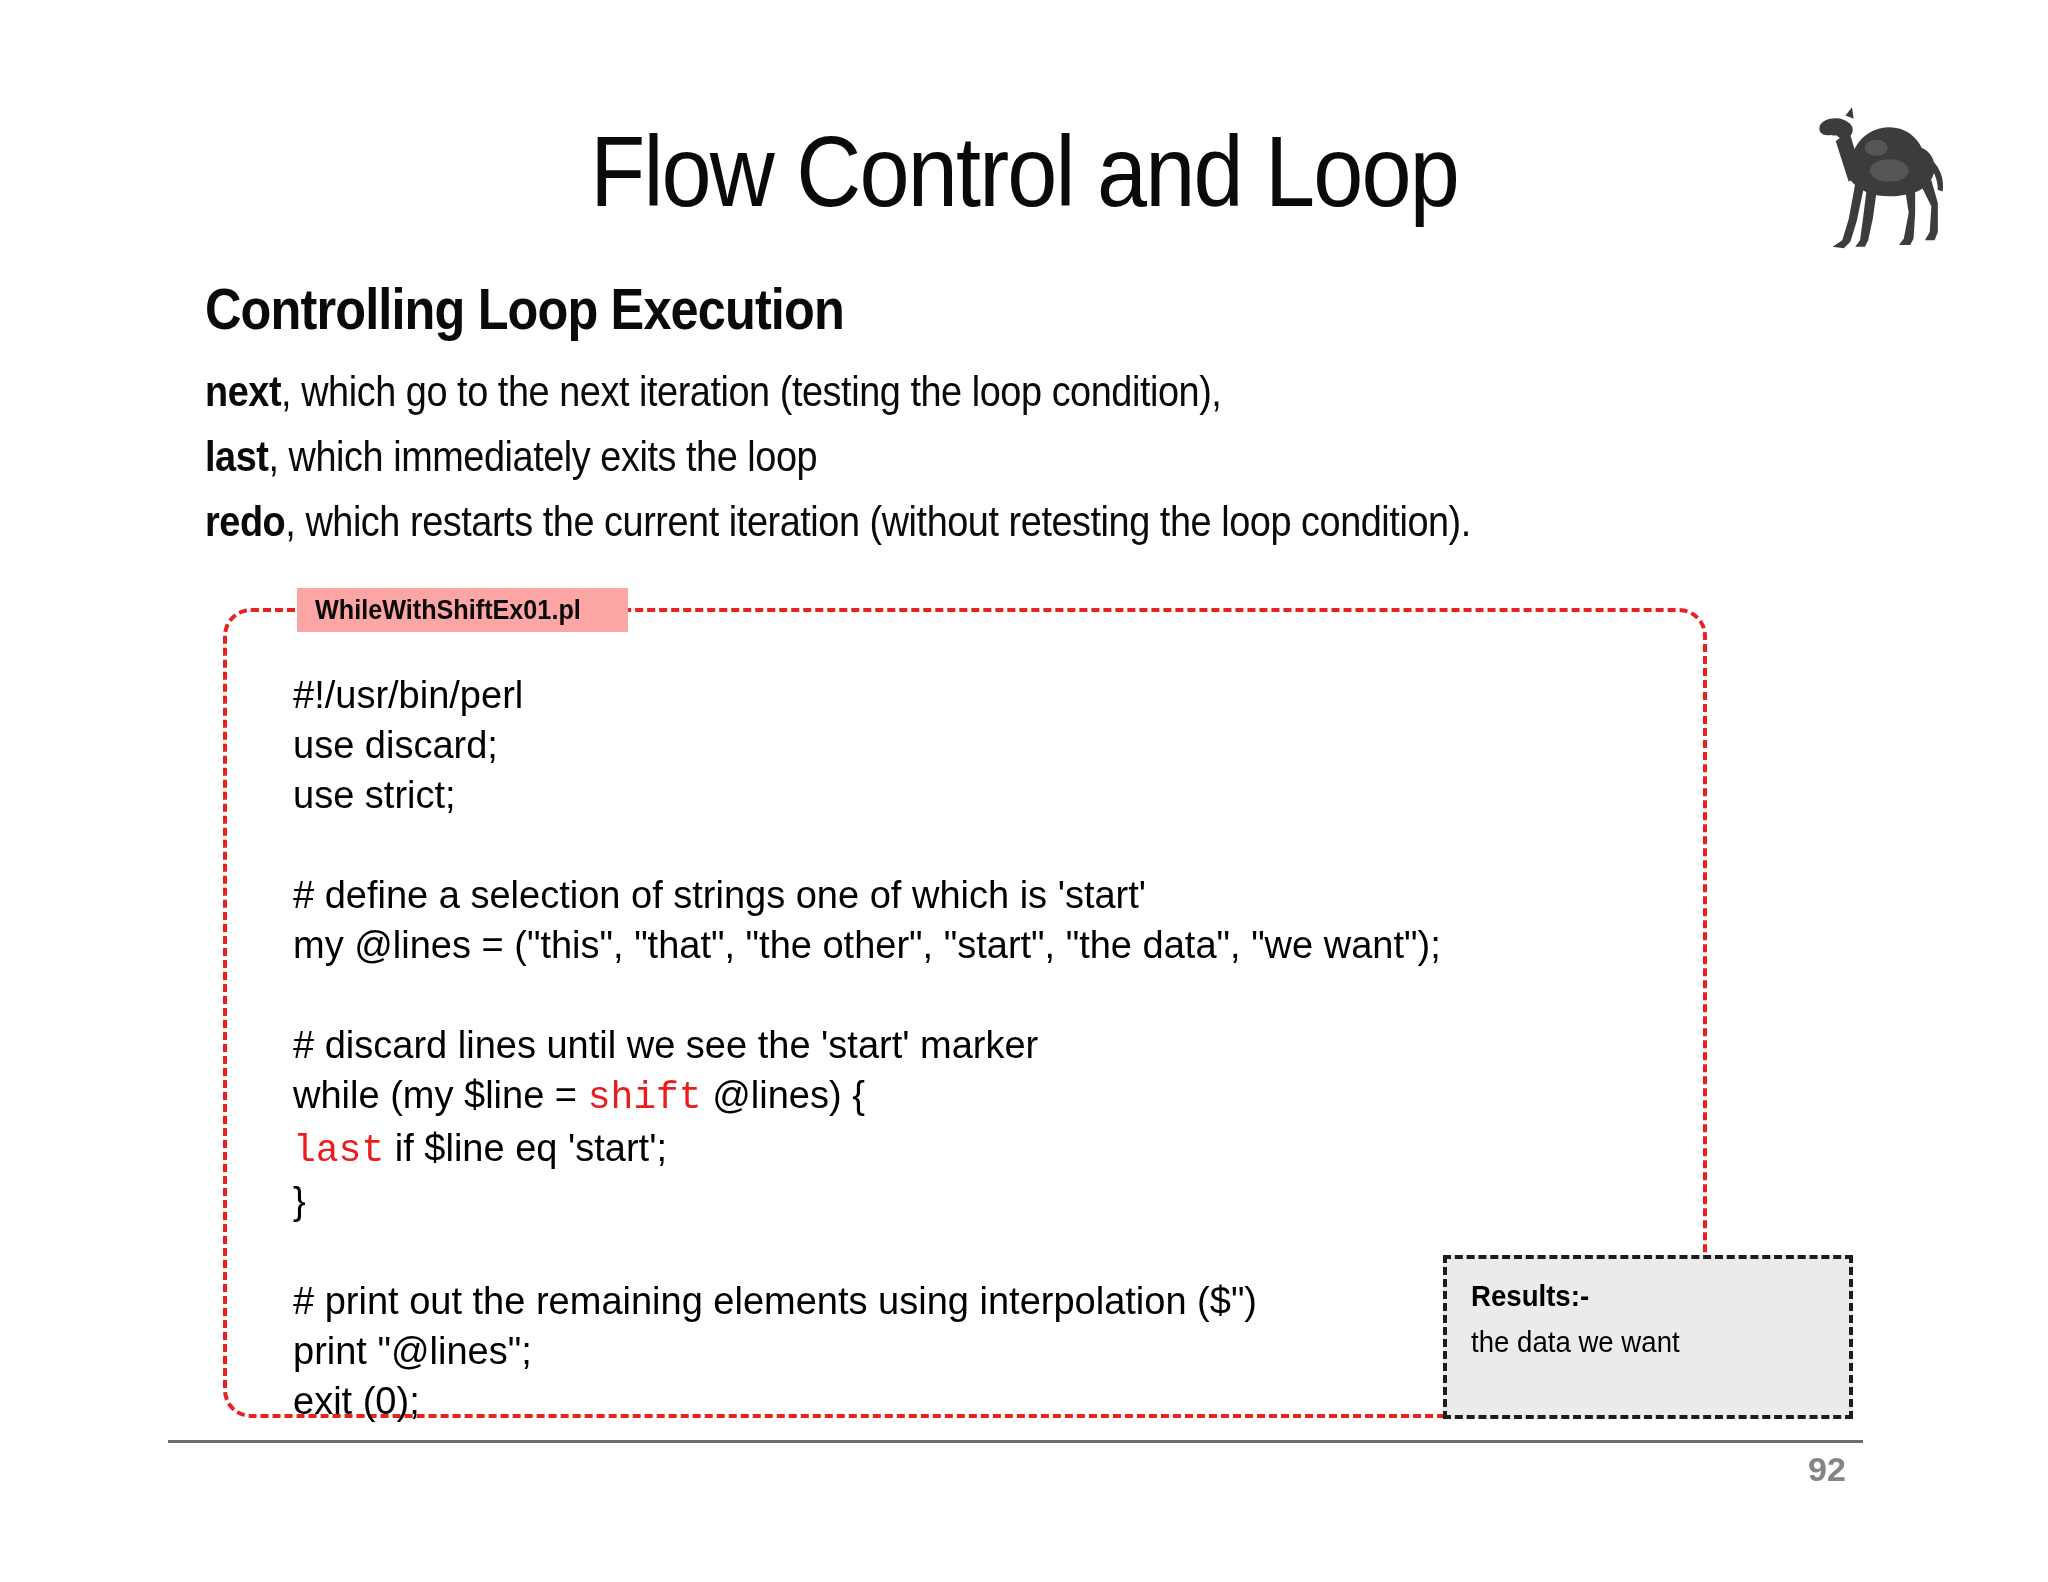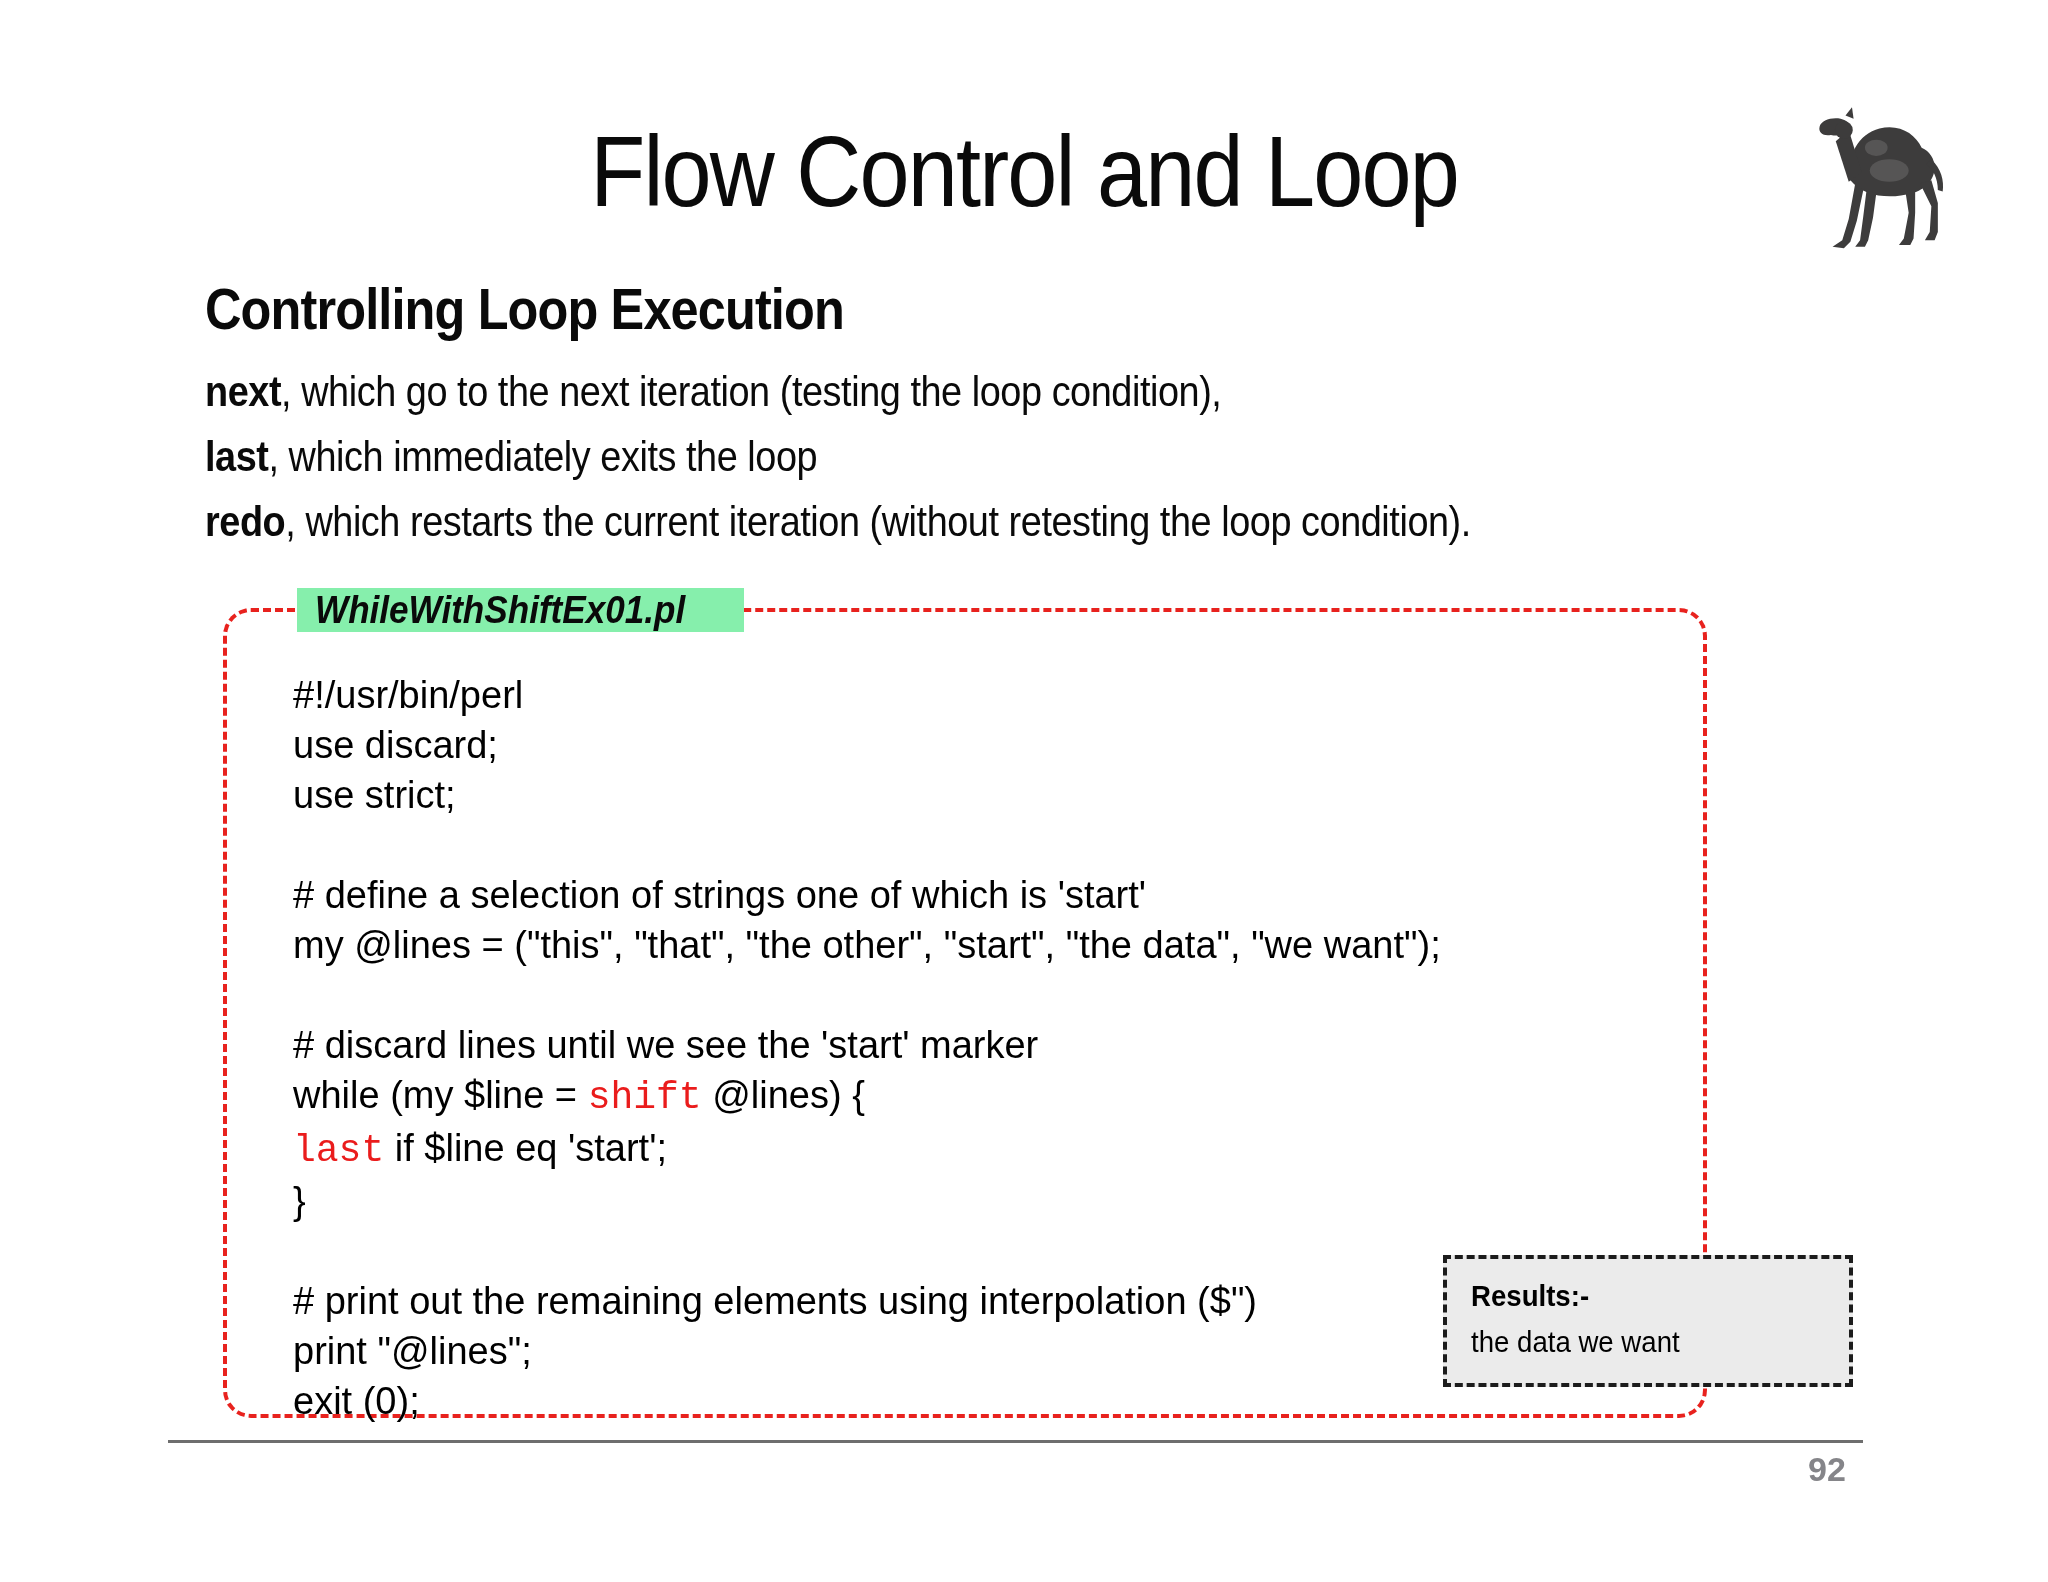--- a/index.html
+++ b/index.html
@@ -60,47 +60,46 @@
     left: 223px; top: 608px;
     width: 1484px; height: 810px;
     border: 4px dashed #e8221e;
     border-radius: 28px;
     background: transparent;
     z-index: 1;
   }
   .codebox-label {
     position: absolute;
     left: 70px; top: -24px;
-    background: #86efac;
+    background: #fca5a5;
     padding: 0 18px;
-    font-size: 39px;
+    font-size: 28px;
     font-weight: 700;
     line-height: 44px;
     color: #0a0a0a;
     white-space: nowrap;
-    font-style: italic;
   }
   .codebox-label .cx { display: inline-block; transform: scaleX(0.90); transform-origin: left center; }
 
   
   .code {
     position: absolute;
     left: 66px; top: 58px;
     font-size: 38px;
     line-height: 50px;
     color: #000;
   }
   .code-line { white-space: pre; min-height: 50px; }
   .code .kw-red { color: #ea1c1c; font-family: Liberation Mono, monospace; }
 
   
   .results {
     position: absolute;
     left: 1443px; top: 1255px;
-    width: 410px; height: 132px;
+    width: 410px; height: 164px;
     background: #ebebeb;
     border: 4px dashed #1c1c1c;
     padding: 18px 0 0 24px;
     z-index: 3;
   }
   .results-title { font-size: 30px; font-weight: 700; line-height: 38px; }
   .results-value { font-size: 30px; font-weight: 400; line-height: 38px; margin-top: 8px; }
   .results .cx { display: inline-block; transform: scaleX(0.92); transform-origin: left center; }
 
   

